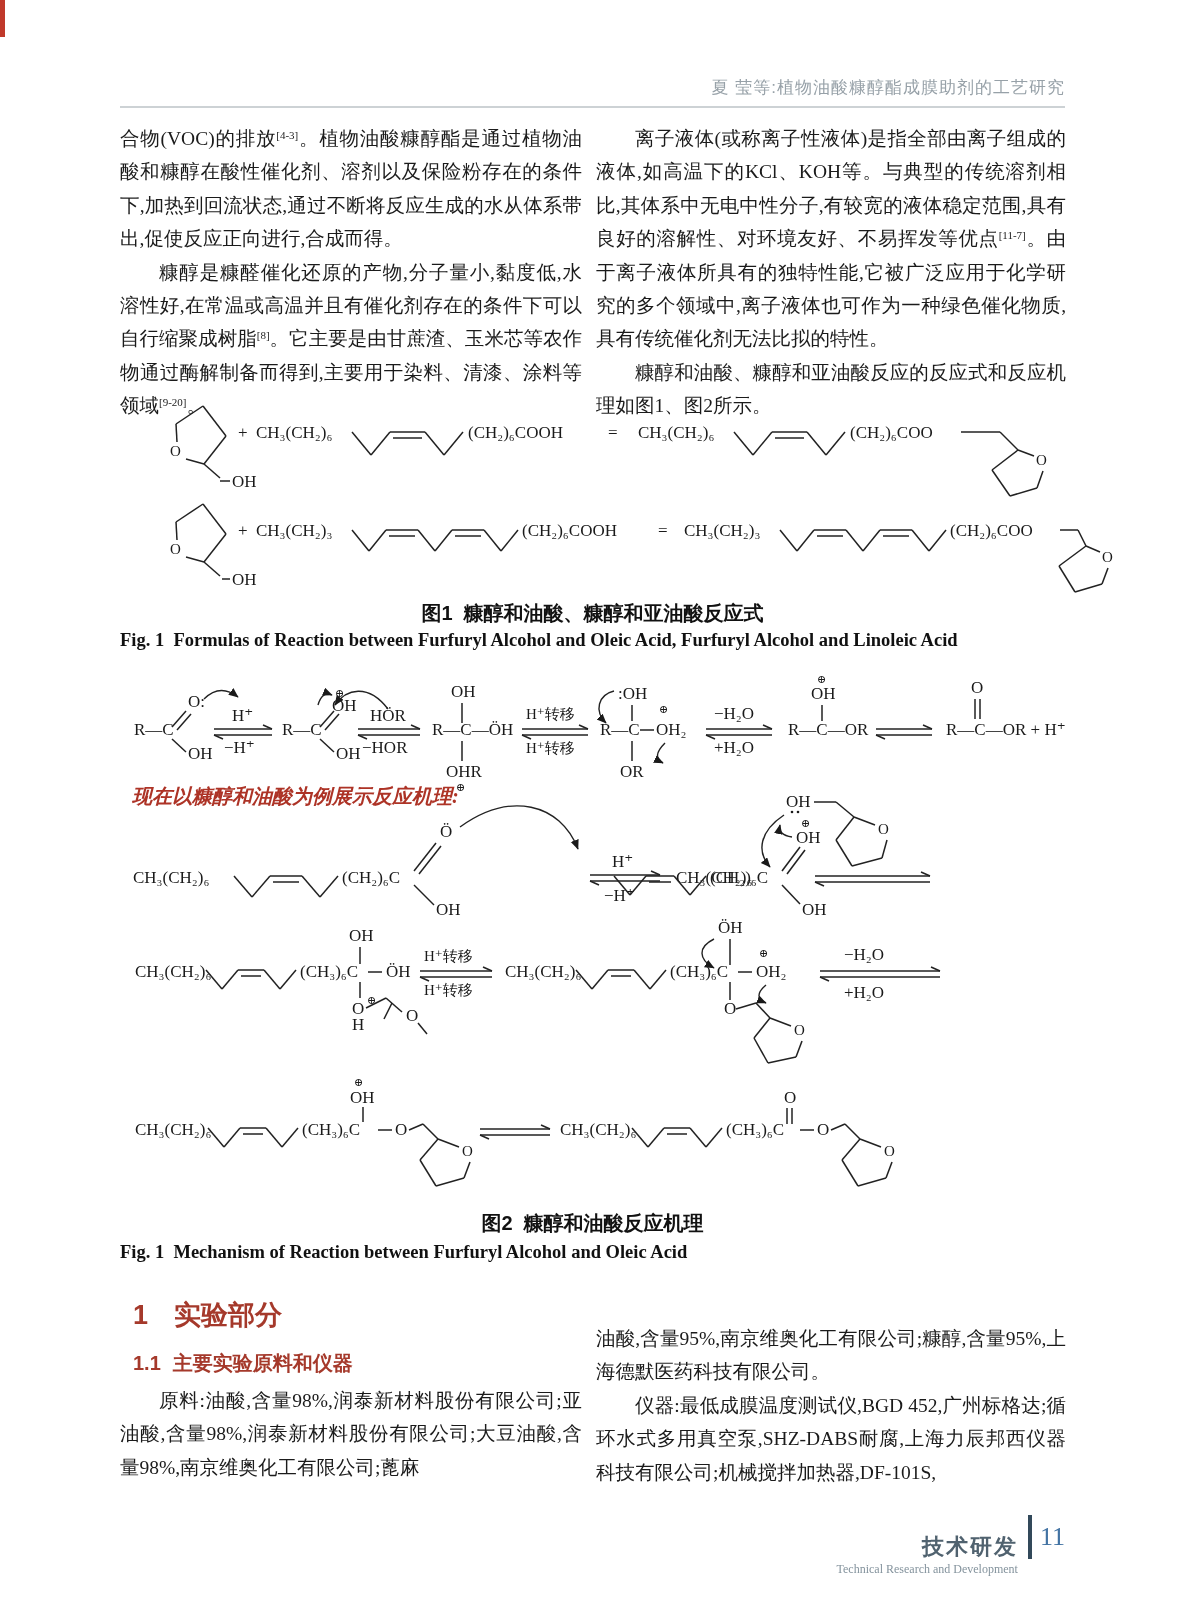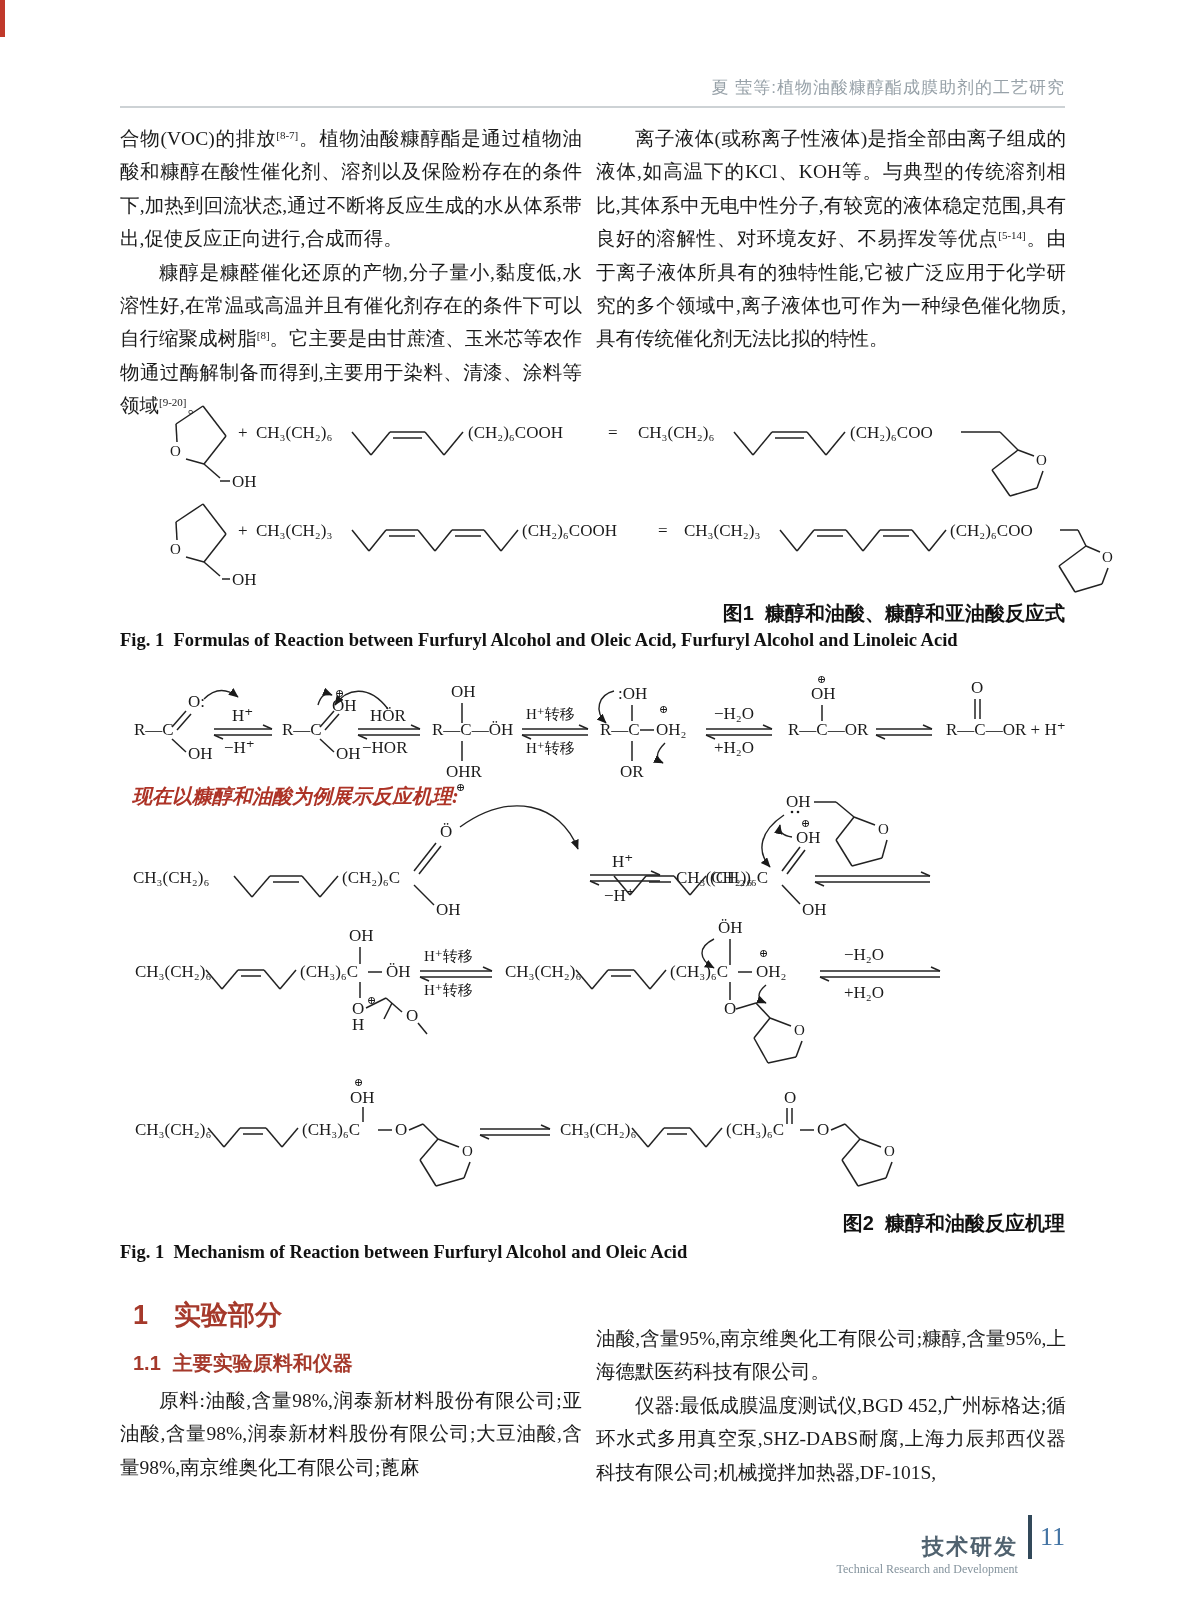--- a/index.html
+++ b/index.html
@@ -13,21 +13,21 @@
       font-family:"Liberation Sans","DejaVu Sans",sans-serif;color:#97a1a8;letter-spacing:1px;}
   #header-rule{top:106px;left:120px;width:945px;height:0;border-top:2px solid #cdd2d5;}
   
   .col{font-size:19.5px;line-height:33.4px;text-align:justify;}
   .col p{margin:0;}
   .indent{text-indent:2em;}
   sup{font-size:11px;line-height:0;vertical-align:6px;}
   #top-left-col{top:122px;left:120px;width:462px;}
   #top-right-col{top:122px;left:596px;width:470px;}
   
-  .cap-cn{left:120px;width:945px;text-align:right;font-size:20px;font-weight:bold;
+  .cap-cn{left:120px;width:945px;text-align:center;font-size:20px;font-weight:bold;
       font-family:"Liberation Sans","DejaVu Sans",sans-serif;color:#111;white-space:pre;}
   .cap-en{left:120px;width:945px;font-size:18.5px;font-weight:bold;
       font-family:"Liberation Serif","DejaVu Serif",serif;color:#111;white-space:pre;}
   #fig1-cap-cn{top:600px;} #fig1-cap-en{top:630px;}
   #fig2-cap-cn{top:1210px;} #fig2-cap-en{top:1242px;}
   
   svg text{font-family:"Liberation Serif","DejaVu Serif",serif;font-size:17px;fill:#1a1a1a;}
   svg text.sm{font-size:11px;} svg text.ring-o{font-size:15px;} svg text.cnlab{font-size:15px;}
   svg text.red-note{font-size:20px;font-style:italic;font-weight:bold;fill:#ad3326;}
   svg line, svg path.bond{stroke:#222;stroke-width:1.5;fill:none;}
@@ -54,26 +54,27 @@
 <body>
 
 <div id="page">
 
   <div class="abs" id="corner-mark"></div>
 
   <div class="abs" id="running-head">夏  莹等:植物油酸糠醇酯成膜助剂的工艺研究</div>
   <div class="abs" id="header-rule"></div>
 
   <div class="abs col" id="top-left-col">
-    <p><span>合物(VOC)的排放</span><sup>[8-7]</sup><span>。植物油酸糠醇酯是通过植物油酸和糠醇在酸性催化剂、溶剂以及保险粉存在的条件下,加热到回流状态,通过不断将反应生成的水从体系带出,促使反应正向进行,合成而得。</span></p>
+    <p><span>合物(VOC)的排放</span><sup>[4-3]</sup><span>。植物油酸糠醇酯是通过植物油酸和糠醇在酸性催化剂、溶剂以及保险粉存在的条件下,加热到回流状态,通过不断将反应生成的水从体系带出,促使反应正向进行,合成而得。</span></p>
     <p class="indent"><span>糠醇是糠醛催化还原的产物,分子量小,黏度低,水溶性好,在常温或高温并且有催化剂存在的条件下可以自行缩聚成树脂</span><sup>[8]</sup><span>。它主要是由甘蔗渣、玉米芯等农作物通过酶解制备而得到,主要用于染料、清漆、涂料等领域</span><sup>[9-20]</sup><span>。</span></p>
   </div>
 
   <div class="abs col" id="top-right-col">
-    <p class="indent"><span>离子液体(或称离子性液体)是指全部由离子组成的液体,如高温下的KCl、KOH等。与典型的传统溶剂相比,其体系中无电中性分子,有较宽的液体稳定范围,具有良好的溶解性、对环境友好、不易挥发等优点</span><sup>[5-14]</sup><span>。由于离子液体所具有的独特性能,它被广泛应用于化学研究的多个领域中,离子液体也可作为一种绿色催化物质,具有传统催化剂无法比拟的特性。</span></p>
+    <p class="indent"><span>离子液体(或称离子性液体)是指全部由离子组成的液体,如高温下的KCl、KOH等。与典型的传统溶剂相比,其体系中无电中性分子,有较宽的液体稳定范围,具有良好的溶解性、对环境友好、不易挥发等优点</span><sup>[11-7]</sup><span>。由于离子液体所具有的独特性能,它被广泛应用于化学研究的多个领域中,离子液体也可作为一种绿色催化物质,具有传统催化剂无法比拟的特性。</span></p>
+    <p class="indent"><span>糠醇和油酸、糠醇和亚油酸反应的反应式和反应机理如图1、图2所示。</span></p>
   </div>
 
   <svg class="abs" style="top:398px;left:128px;" width="990" height="210" viewBox="0 0 990 210">
 
     <g>
       <g>
         <line x1="75" y1="8" x2="48" y2="26"></line>
           <line x1="48" y1="26" x2="49" y2="44"></line>
         <text class="ring-o" x="42" y="58">O</text>
         <line x1="58" y1="61" x2="76" y2="66"></line>

